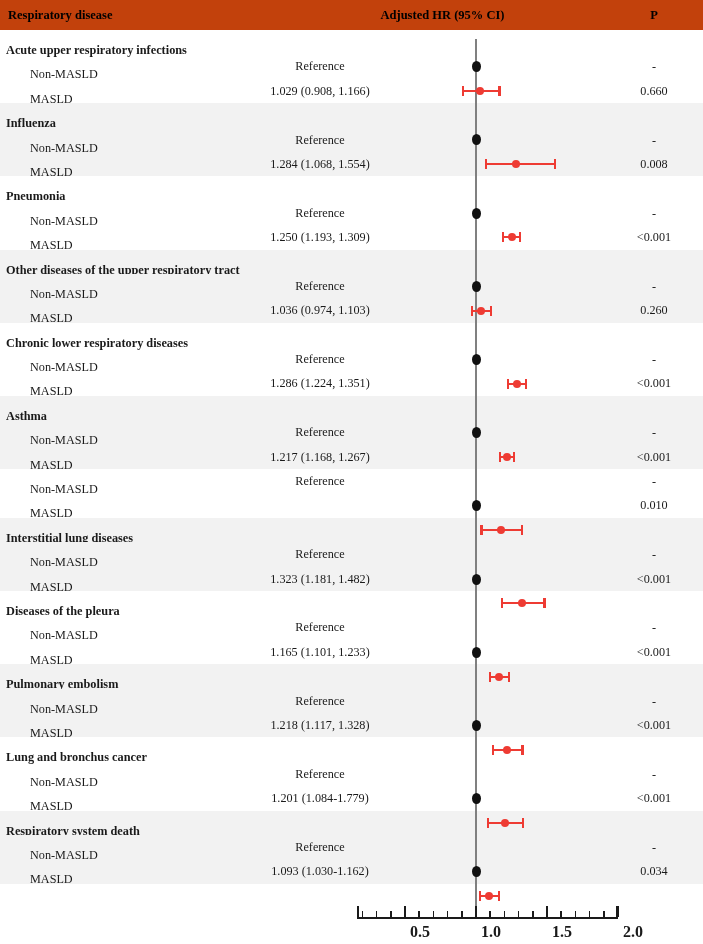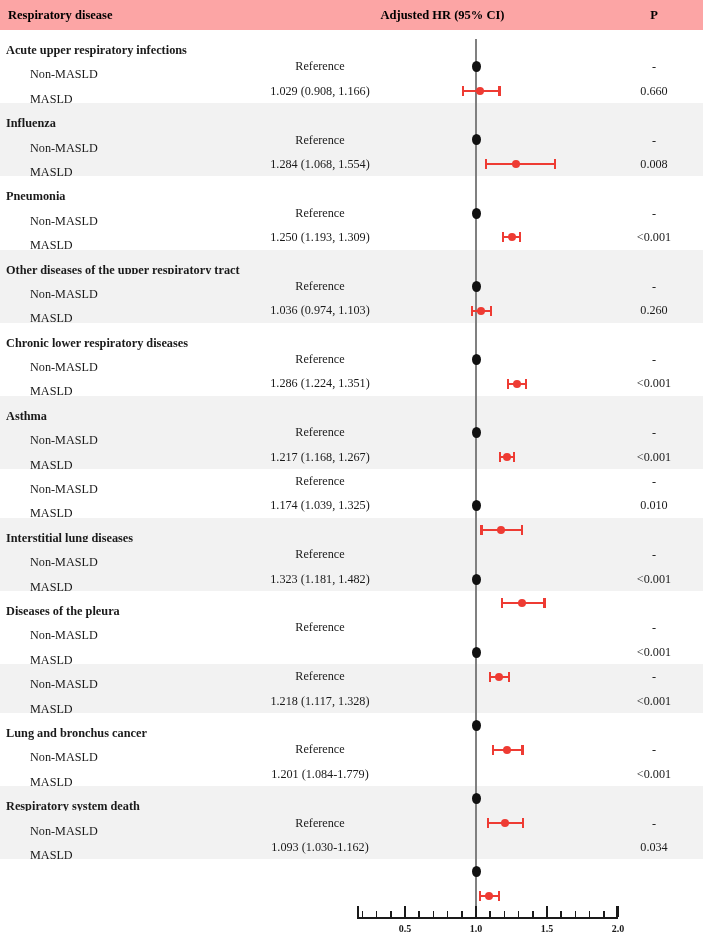--- a/index.html
+++ b/index.html
@@ -8,21 +8,21 @@
     background:#ffffff;
     font-family:"Liberation Serif","DejaVu Serif",serif;
     color:#1a1a1a;
     overflow:hidden;
   }
   .plot{position:relative;width:703px;height:944px;}
 
   
   .hdr{
     position:absolute;left:0;top:0;width:703px;height:30px;
-    background:#fca5a5;
+    background:#c2410c;
   }
   .hdr .cell{
     position:absolute;top:0;height:30px;line-height:30px;
     font-weight:bold;font-size:12.5px;color:#000;
     white-space:nowrap;
   }
   .hdr .c-disease{left:8px;text-align:left;}
   .hdr .c-hr{left:310px;width:265px;text-align:center;}
   .hdr .c-p{left:605px;width:98px;text-align:center;}
 
@@ -57,22 +57,22 @@
   }
   .marker-dot{
     position:absolute;border-radius:50%;
   }
   .ci-line{position:absolute;height:2.2px;}
   .ci-cap{position:absolute;width:2.2px;}
   .axis-line{position:absolute;height:2.2px;background:#1a1a1a;}
   .axis-tick{position:absolute;width:1.7px;background:#1a1a1a;}
   .axis-tick.major{width:2px;}
   .axis-label{
-    position:absolute;font-size:10px;font-weight:bold;color:#1a1a1a;
-    text-align:center;white-space:nowrap;
+    position:absolute;font-size:16px;font-weight:bold;color:#1a1a1a;
+    text-align:right;white-space:nowrap;
   }
 </style>
 </head>
 <body>
 
 <div class="plot">
 
   <div class="hdr">
     <div class="cell c-disease">Respiratory disease</div>
     <div class="cell c-hr">Adjusted HR (95% CI)</div>
@@ -158,21 +158,20 @@
         <div class="hrtext">1.217 (1.168, 1.267)</div>
         <div class="pval">&lt;0.001</div>
       </div>
       <div class="row sub">
         <div class="label">Non-MASLD</div>
         <div class="hrtext">Reference</div>
         <div class="pval">-</div>
       </div>
       <div class="row sub">
         <div class="label">MASLD</div>
-        <div class="hrtext">1.174 (1.039, 1.325)</div>
         <div class="pval">0.010</div>
       </div>
       <div class="row group band">
         <div class="label">Interstitial lung diseases</div>
       </div>
       <div class="row sub band">
         <div class="label">Non-MASLD</div>
         <div class="hrtext">Reference</div>
         <div class="pval">-</div>
       </div>
@@ -184,21 +183,25 @@
       <div class="row group">
         <div class="label">Diseases of the pleura</div>
       </div>
       <div class="row sub">
         <div class="label">Non-MASLD</div>
         <div class="hrtext">Reference</div>
         <div class="pval">-</div>
       </div>
       <div class="row sub">
         <div class="label">MASLD</div>
-        <div class="pval">&lt;0.001</div>
+        <div class="hrtext">1.165 (1.101, 1.233)</div>
+        <div class="pval">&lt;0.001</div>
+      </div>
+      <div class="row group band">
+        <div class="label">Pulmonary embolism</div>
       </div>
       <div class="row sub band">
         <div class="label">Non-MASLD</div>
         <div class="hrtext">Reference</div>
         <div class="pval">-</div>
       </div>
       <div class="row sub band">
         <div class="label">MASLD</div>
         <div class="hrtext">1.218 (1.117, 1.328)</div>
         <div class="pval">&lt;0.001</div>

